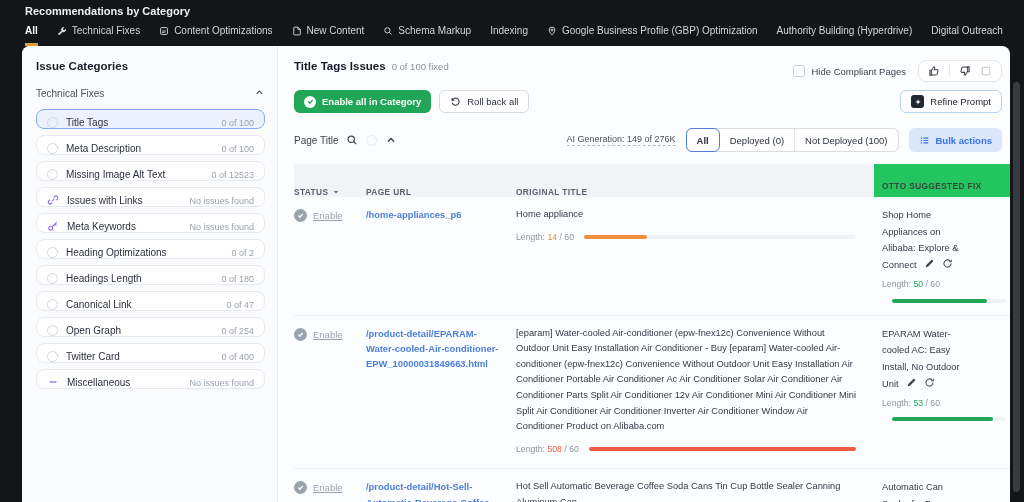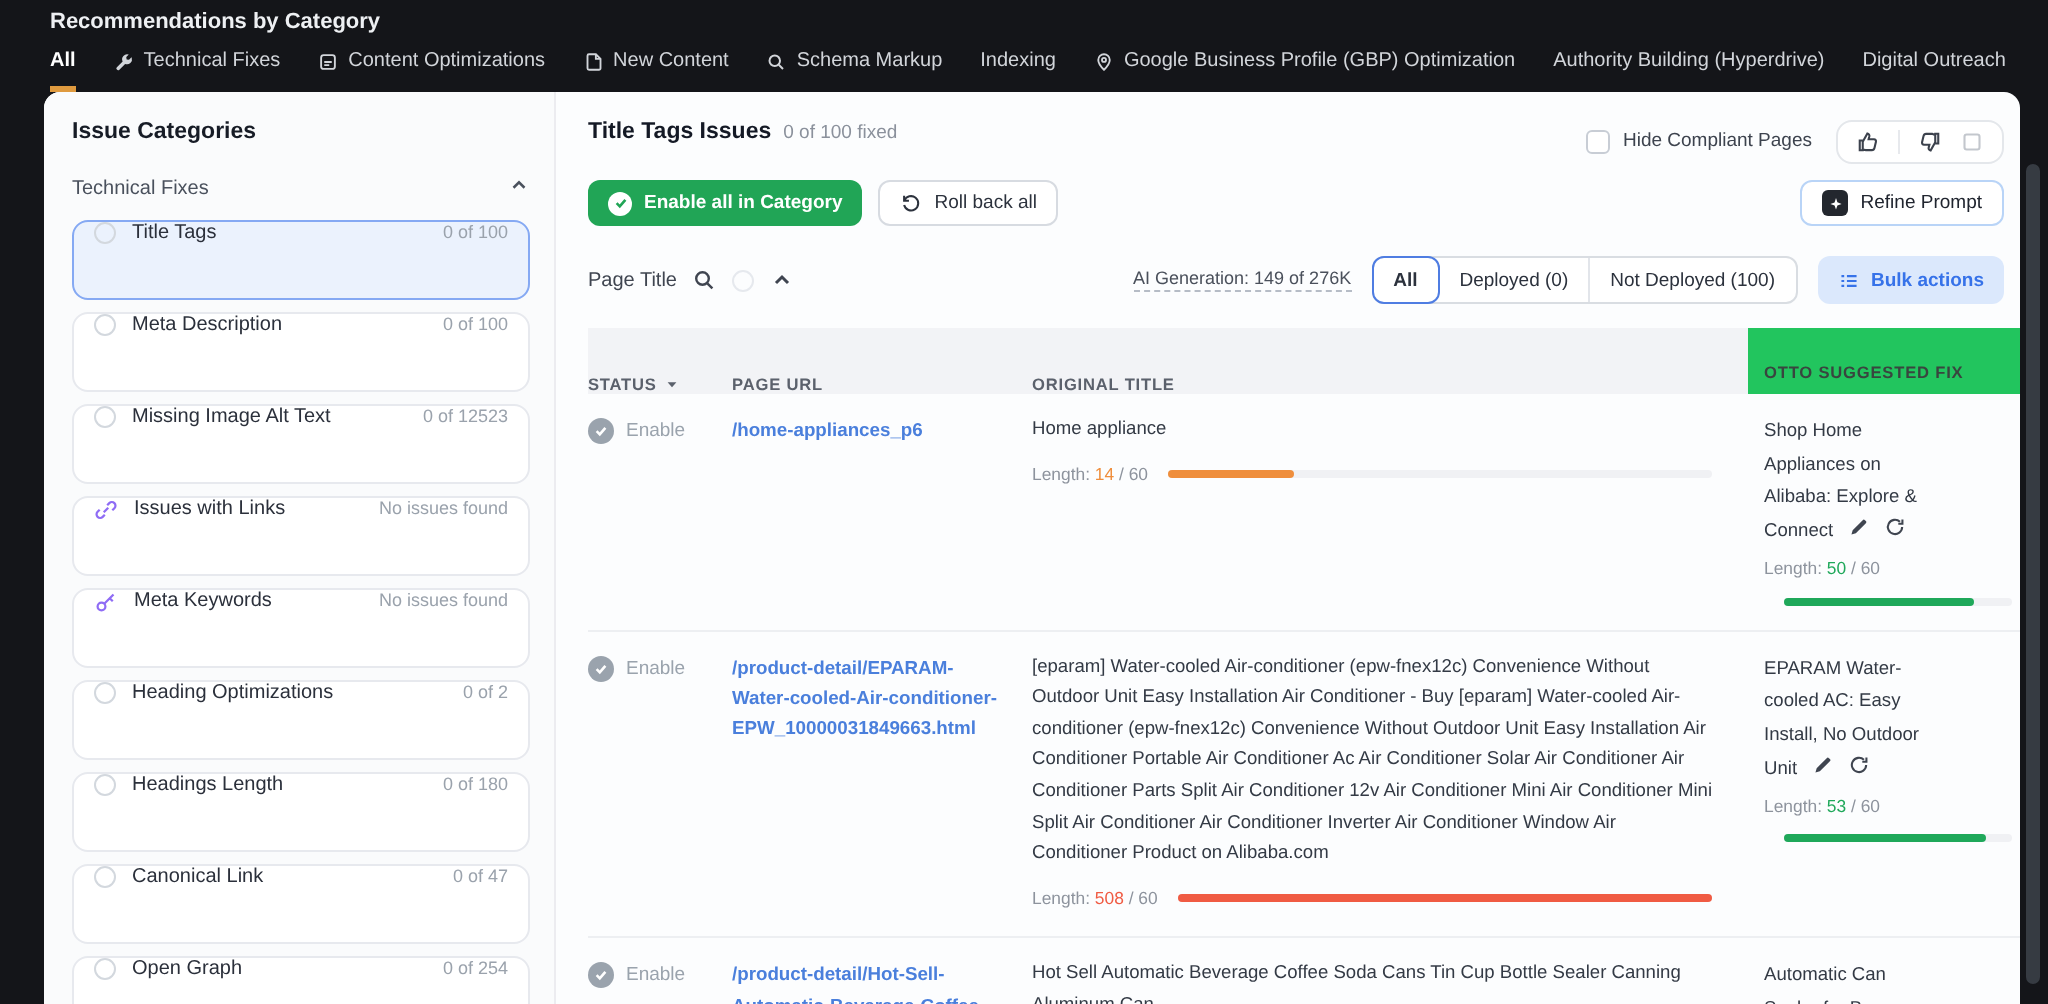--- a/index.html
+++ b/index.html
@@ -17,37 +17,37 @@
   .tab-icon svg { width:10px; height:10px; display:block; }
 
   
   .card { position:absolute; left:22px; top:46px; right:14px; bottom:0; background:#fcfdfe; border-radius:8px 8px 0 0; display:flex; overflow:hidden; }
 
   
   .sidebar { width:256px; min-width:256px; padding:14px 12px 0 14px; border-right:1px solid #ececf0; background:#fafbfc; }
   .sidebar-title { font-size:11.5px; font-weight:bold; color:#171c26; margin-bottom:15px; }
   .group-hd { display:flex; justify-content:space-between; align-items:center; color:#4a515d; font-size:10px; margin-bottom:9px; cursor:pointer; }
   .group-hd svg { width:11px; height:11px; color:#4a515d; }
-  .cat { display:flex; align-items:flex-start; gap:8px; background:#fff; border:1px solid #e7e9ee; border-radius:8px; height:40px; padding:0 10px; margin-bottom:6px; cursor:pointer; }
+  .cat { display:flex; align-items:flex-end; gap:8px; background:#fff; border:1px solid #e7e9ee; border-radius:8px; height:20px; padding:0 10px; margin-bottom:6px; cursor:pointer; }
   .cat.selected { border-color:#85A9F3; background:#ebf2fd; }
   .cat-icon { width:12px; height:12px; display:flex; align-items:center; justify-content:center; flex:none; }
   .cat-icon.circle { width:11px; height:11px; border:1.4px solid #d3d8de; border-radius:50%; }
   .cat-icon.purple { color:#8F6CF5; }
   .cat-icon svg { width:12px; height:12px; }
   .cat-label { flex:1; font-size:10px; color:#2b303b; }
   .cat-count { font-size:9px; color:#9aa2ac; white-space:nowrap; }
 
   
   .main { flex:1; padding:14px 0 0 16px; display:flex; flex-direction:column; }
   .hd-row { display:flex; justify-content:space-between; align-items:flex-start; padding-right:8px; }
   .hd-left { display:flex; align-items:flex-end; gap:6px; }
   .panel-title { font-size:11.5px; font-weight:bold; color:#141925; }
   .panel-sub { font-size:9.5px; color:#8b919c; }
   .hd-right { display:flex; gap:12px; align-items:center; }
-  .chk-row { display:flex; gap:6px; font-size:9.5px; color:#3d434e; }
+  .chk-row { display:flex; gap:6px; align-items:center; font-size:9.5px; color:#3d434e; }
   .checkbox { width:12px; height:12px; border:1px solid #c8cdd5; border-radius:3px; background:#fff; flex:none; cursor:pointer; }
   .thumbs { display:flex; align-items:center; border:1px solid #e4e7eb; border-radius:8px; padding:4px 9px; gap:9px; background:#fff; }
   .thumbs .div { width:1px; height:12px; background:#e7e9ed; }
   .icon-btn { display:flex; color:#3c424d; }
   .icon-btn svg { width:12px; height:12px; }
   .icon-btn.dim { color:#c3c7cd; }
   .btn-row { display:flex; justify-content:space-between; margin-top:8px; padding-right:8px; }
   .btn { display:inline-flex; align-items:center; gap:6px; font-size:9.5px; border-radius:6px; height:23px; padding:0 10px; cursor:pointer; }
   .btn svg { width:11px; height:11px; }
   .btn-green { background:#21A556; color:#fff; font-weight:bold; }
@@ -76,21 +76,21 @@
   .thead { background:#f2f3f6; min-height:33px; align-items:stretch; }
   .th { font-size:8.3px; font-weight:bold; color:#5b616c; letter-spacing:.4px; padding:0 10px 0 0; display:flex; align-items:flex-end; text-transform:uppercase; text-align:left; }
   .th-status { gap:3px; }
   .th-status svg { width:10px; height:10px; color:#5b616c; }
   .th-otto { background:#22c55e; color:#39453f; padding:5px 10px 5px 8px; line-height:1.5; }
   .trow { padding:10px 0 12px; }
   .trow + .trow { border-top:1px solid #edeff2; }
   .c-status { display:flex; gap:6px; align-items:center; align-self:start; padding-top:2px; }
   .st-circle { width:13px; height:13px; border-radius:50%; background:#9aa3ad; display:flex; align-items:center; justify-content:center; flex:none; }
   .st-circle svg { width:7px; height:7px; color:#fff; }
-  .st-label { font-size:9.5px; color:#9aa3ad; padding:0; }
+  .st-label { font-size:9.5px; color:#9aa3ad; padding:0;text-decoration:underline; }
   .c-url { padding-right:14px; font-size:9.4px; line-height:1.6; }
   .url { color:#4A7FDC; text-decoration:none; overflow-wrap:anywhere; cursor:pointer;font-weight:bold; }
   .c-orig { padding-right:18px; font-size:9.3px; line-height:1.68; color:#333a45; }
   .orig-text { white-space:pre-line; }
   .len-row { display:flex; align-items:center; margin-top:7px; }
   .len-text { font-size:8.7px; color:#8d939d; white-space:nowrap; }
   .len-val { font-weight:normal; }
   .bar { flex:1; height:4px; background:#f0f1f4; border-radius:2px; margin-left:10px; position:relative; }
   .fill { display:block; height:100%; border-radius:2px; }
   .c-sugg { padding:0 14px 0 8px; font-size:9.3px; line-height:1.8; color:#333a45; }

